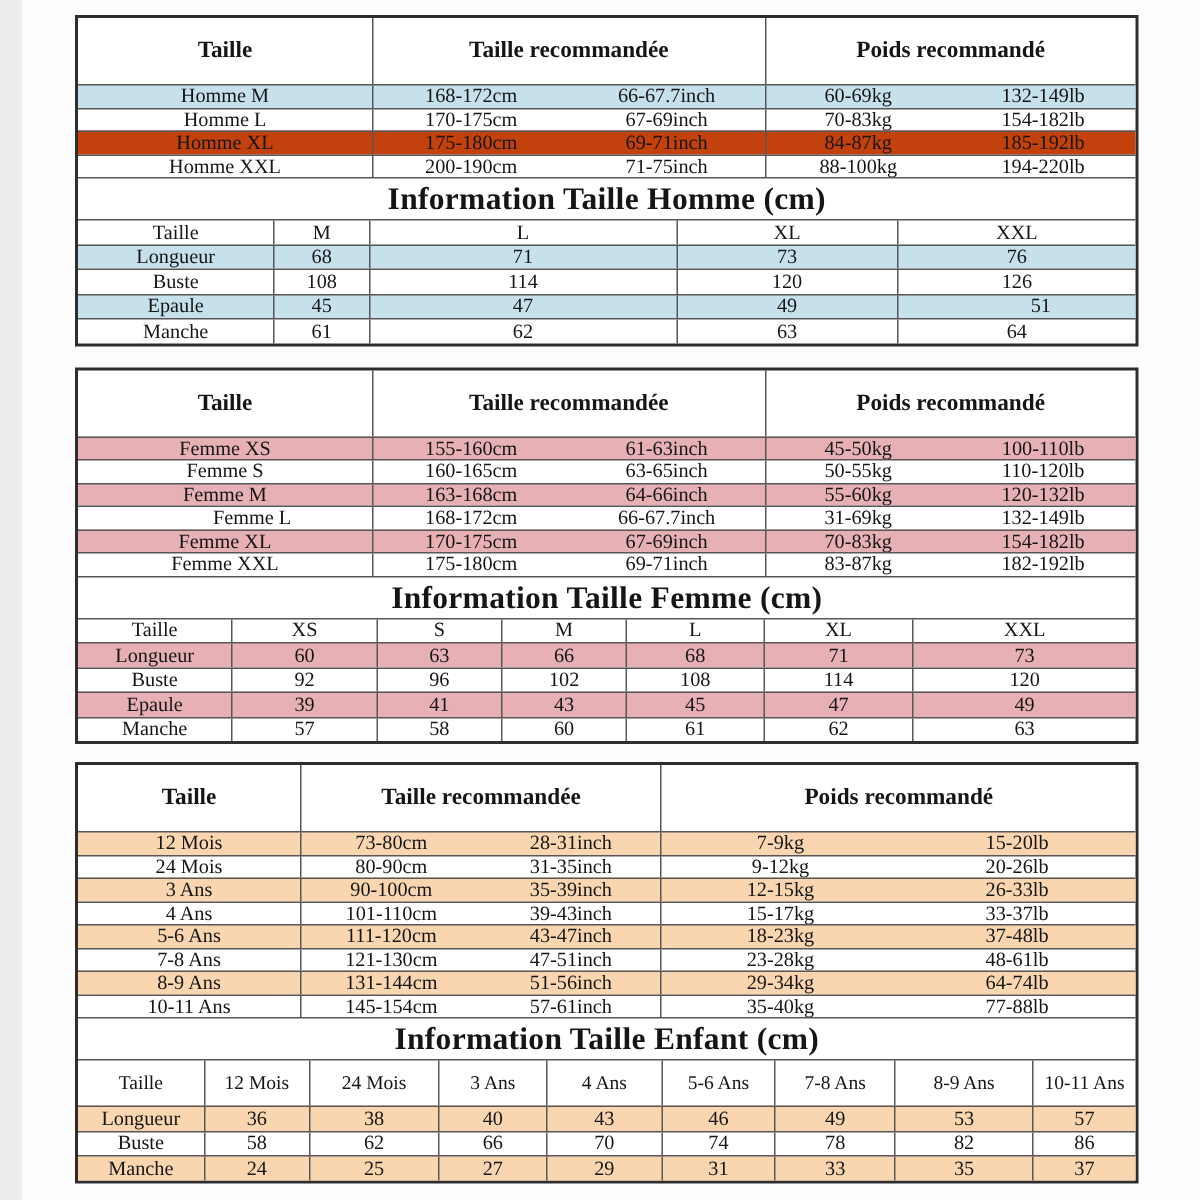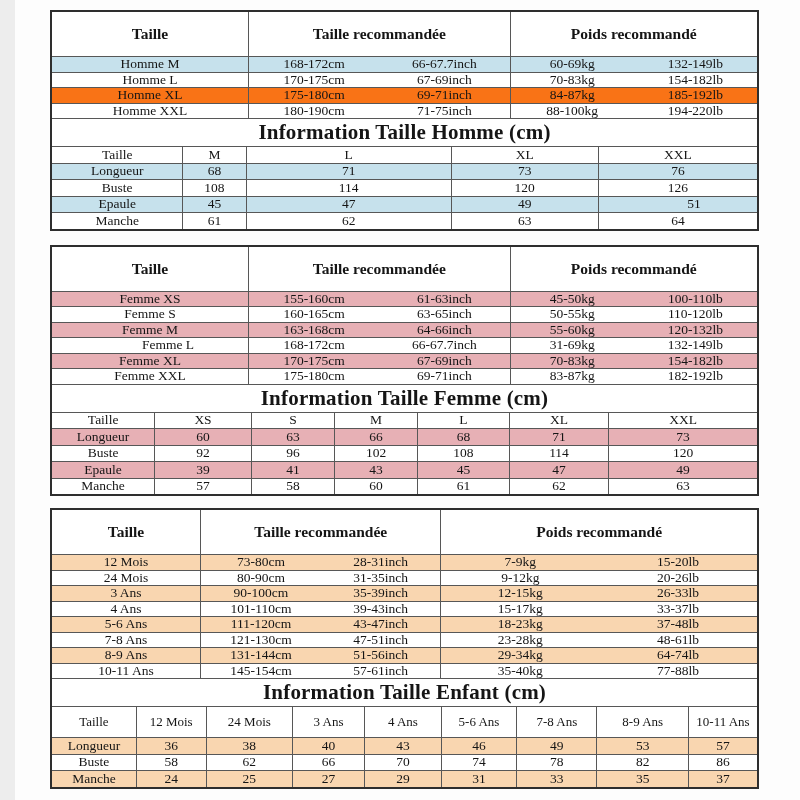--- a/index.html
+++ b/index.html
@@ -72,35 +72,35 @@
         <div class="cell" style="width: 27.8%;">Homme L</div>
         <div class="cell split" style="width: 37.1%;">
           <span class="sub">170-175cm</span>
           <span class="sub">67-69inch</span>
         </div>
         <div class="cell split" style="width: 35.1%;">
           <span class="sub">70-83kg</span>
           <span class="sub">154-182lb</span>
         </div>
       </div>
-      <div class="row rec-row" style="background: #f97316;">
+      <div class="row rec-row" style="background: #c2410c;">
         <div class="cell" style="width: 27.8%;">Homme XL</div>
         <div class="cell split" style="width: 37.1%;">
           <span class="sub">175-180cm</span>
           <span class="sub">69-71inch</span>
         </div>
         <div class="cell split" style="width: 35.1%;">
           <span class="sub">84-87kg</span>
           <span class="sub">185-192lb</span>
         </div>
       </div>
       <div class="row rec-row">
         <div class="cell" style="width: 27.8%;">Homme XXL</div>
         <div class="cell split" style="width: 37.1%;">
-          <span class="sub">180-190cm</span>
+          <span class="sub">200-190cm</span>
           <span class="sub">71-75inch</span>
         </div>
         <div class="cell split" style="width: 35.1%;">
           <span class="sub">88-100kg</span>
           <span class="sub">194-220lb</span>
         </div>
       </div>
       <div class="row title-row">
         <div class="cell full">Information Taille Homme (cm)</div>
       </div>

